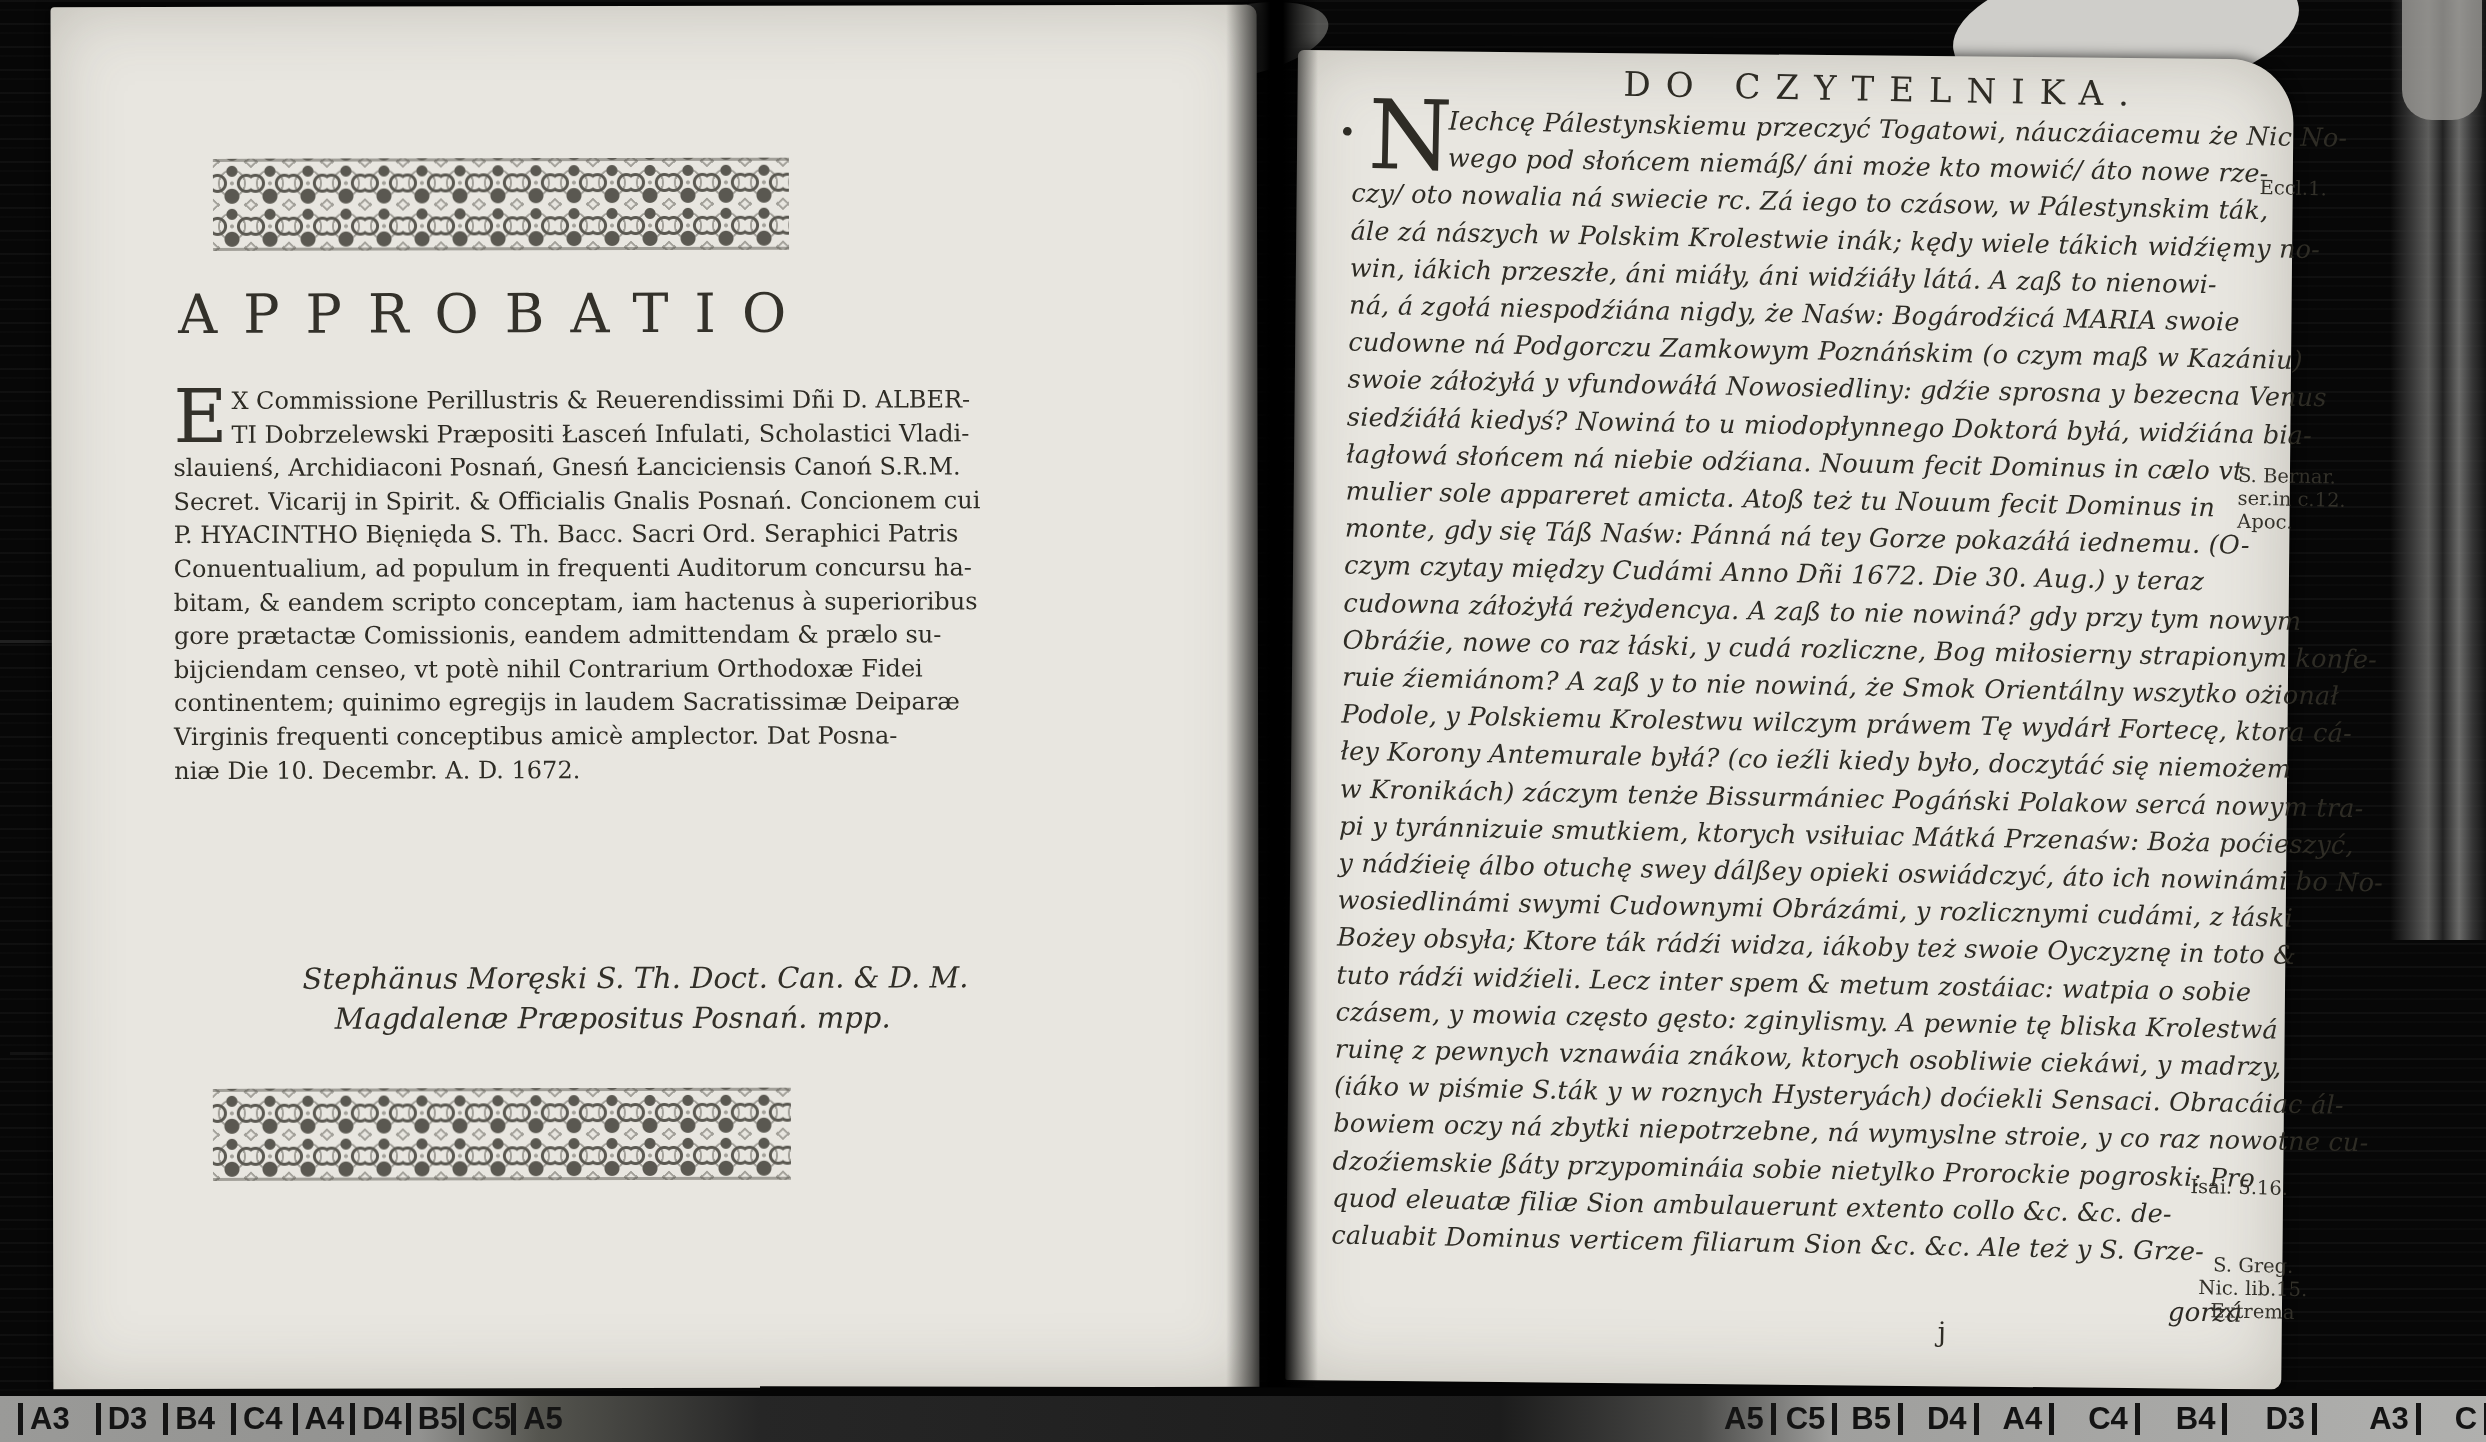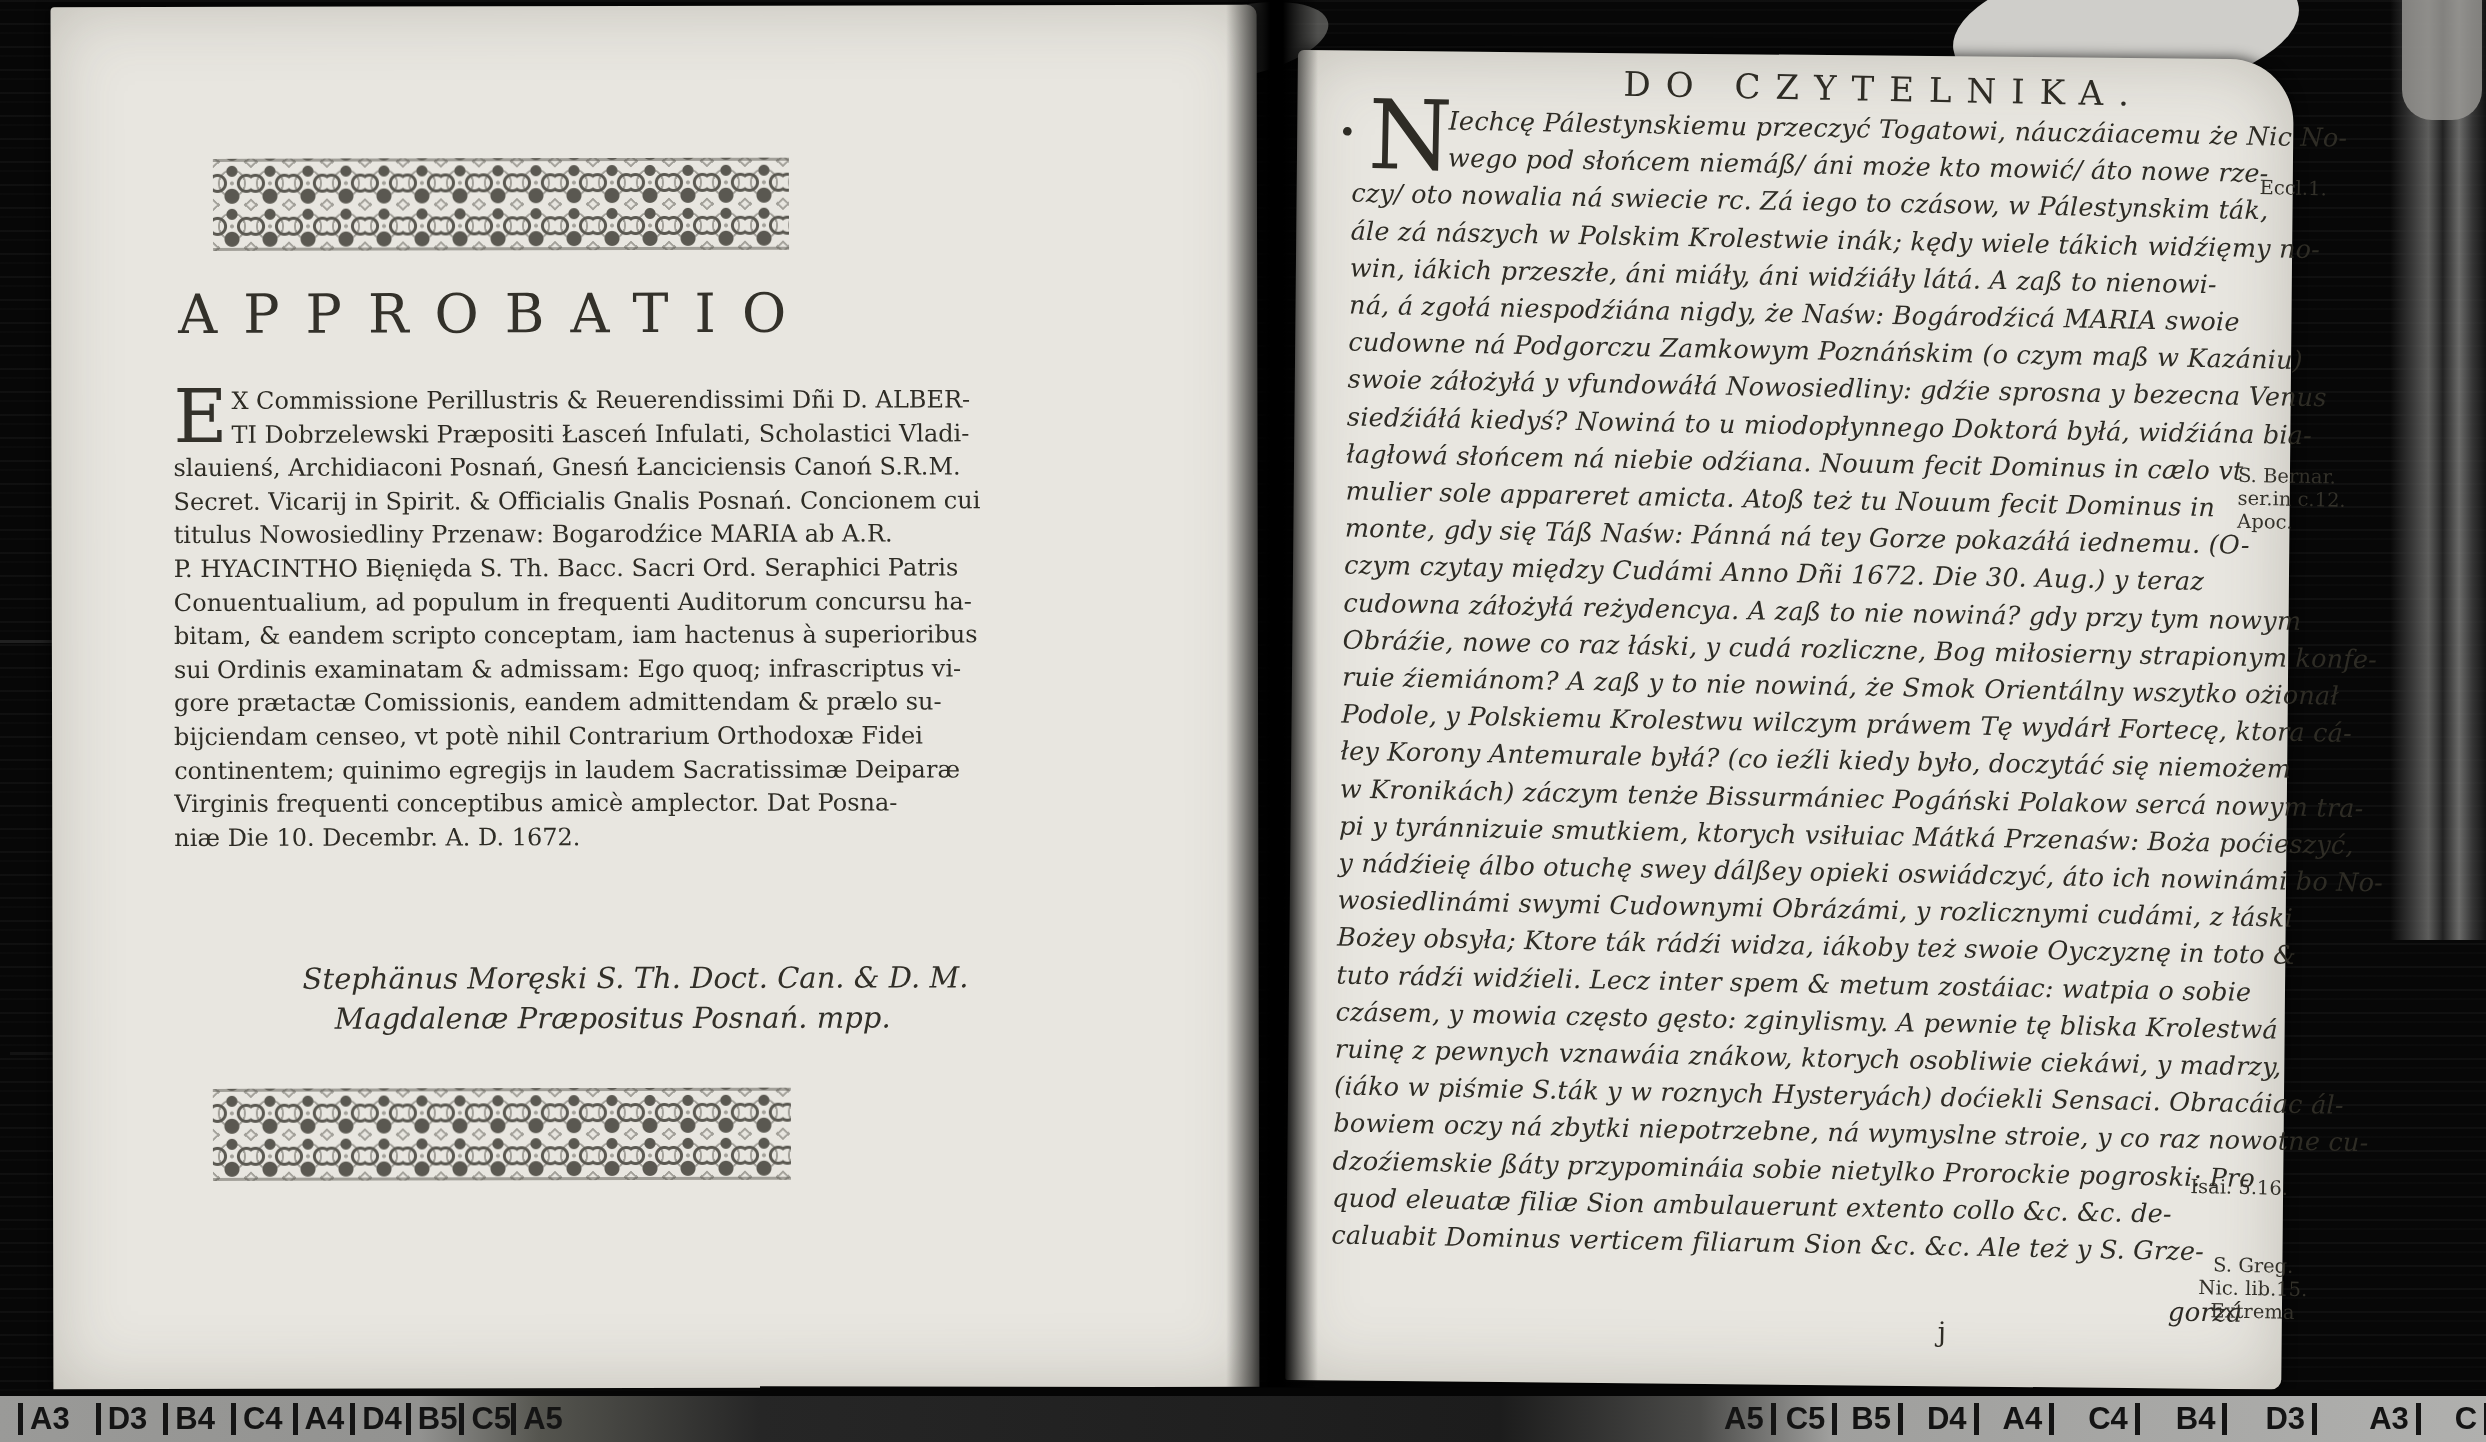--- a/index.html
+++ b/index.html
@@ -138,25 +138,23 @@
 
   <div class="lp-heading">APPROBATIO</div>
 
   <div class="lp-drop">E</div>
 
   <div class="lp-bodywrap">
       <div class="tline">X Commissione Perillustris &amp; Reuerendissimi Dñi D. ALBER-</div>
       <div class="tline">TI Dobrzelewski Præpositi Łasceń Infulati, Scholastici Vladi-</div>
       <div class="tline">slauienś, Archidiaconi Posnań, Gnesń Łanciciensis Canoń S.R.M.</div>
       <div class="tline">Secret. Vicarij in Spirit. &amp; Officialis Gnalis Posnań. Concionem cui</div>
-      <div class="tline">titulus Nowosiedliny Przenaw: Bogarodźice MARIA ab A.R.</div>
       <div class="tline">P. HYACINTHO Bięnięda S. Th. Bacc. Sacri Ord. Seraphici Patris</div>
       <div class="tline">Conuentualium, ad populum in frequenti Auditorum concursu ha-</div>
       <div class="tline">bitam, &amp; eandem scripto conceptam, iam hactenus à superioribus</div>
-      <div class="tline">sui Ordinis examinatam &amp; admissam:  Ego quoq; infrascriptus vi-</div>
       <div class="tline">gore prætactæ Comissionis, eandem admittendam &amp; prælo su-</div>
       <div class="tline">bijciendam censeo, vt potè nihil Contrarium Orthodoxæ Fidei</div>
       <div class="tline">continentem; quinimo egregijs in laudem Sacratissimæ Deiparæ</div>
       <div class="tline">Virginis frequenti conceptibus amicè amplector.   Dat Posna-</div>
       <div class="tline">niæ Die 10.  Decembr.  A. D. 1672.</div>
     </div>
 
   <div class="lp-signature">
       <div class="tline">Stephänus Moręski S. Th. Doct. Can. &amp; D. M.</div>
       <div class="tline">Magdalenæ Præpositus Posnań.  mpp.</div>

